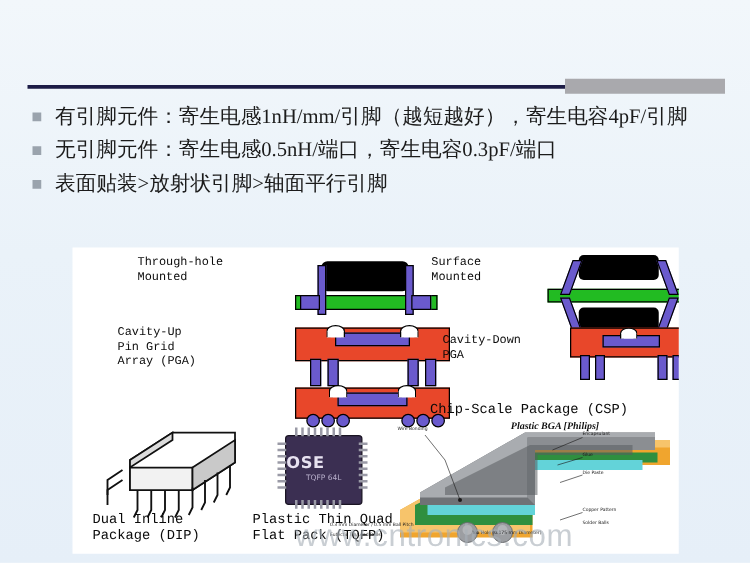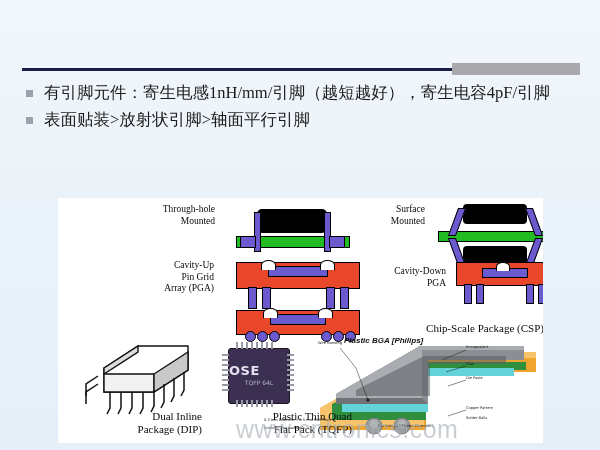--- a/index.html
+++ b/index.html
@@ -84,39 +84,39 @@
     position: absolute;
     left: 58px;
     top: 198px;
     width: 485px;
     height: 245px;
     background: #ffffff;
     overflow: hidden;
   }
   .fig-label {
     position: absolute;
-    font-family: Liberation Serif, serif;
+    font-family: Liberation Mono, monospace;
     font-size: 9.5px;
     line-height: 11.5px;
     color: #0a0a0a;
-    text-align: right;
+    text-align: left;
     white-space: pre-line;
   }
   .fig-label.big {
     font-size: 11px;
     line-height: 13px;
   }
   .fig-sub {
     position: absolute;
-    font-family: Liberation Sans, sans-serif;
+    font-family: Liberation Serif, serif;
     font-style: italic;
     font-weight: bold;
     font-size: 8px;
     color: #111;
-    text-align: left;
+    text-align: center;
     white-space: nowrap;
   }
 
   
   .pcb     { position: absolute; background: #22bb22; border: 1.5px solid #000; }
   .body-blk{ position: absolute; background: #000000; }
   .lead    { position: absolute; background: #6a5acd; border: 1.2px solid #000; }
   .sub-red { position: absolute; background: #e8472a; border: 1.6px solid #000; }
   .die     { position: absolute; background: #6a5acd; border: 1.4px solid #000; }
   .ball    { position: absolute; background: #6a5acd; border: 1.3px solid #000; border-radius: 50%; }
@@ -169,20 +169,24 @@
 
 <div id="slide">
 
   <div id="title-rule"></div>
   <div id="title-rule-block"></div>
 
   <div id="bullets">
     <div class="bullet-row">
       <span class="bullet-mark"></span>
       <span class="bullet-text">有引脚元件：寄生电感1nH/mm/引脚（越短越好），寄生电容4pF/引脚</span>
+    </div>
+    <div class="bullet-row">
+      <span class="bullet-mark"></span>
+      <span class="bullet-text">无引脚元件：寄生电感0.5nH/端口，寄生电容0.3pF/端口</span>
     </div>
     <div class="bullet-row">
       <span class="bullet-mark"></span>
       <span class="bullet-text">表面贴装&gt;放射状引脚&gt;轴面平行引脚</span>
     </div>
   </div>
 
   <div id="figure">
 
     <div class="fig-label" style="left:52px; top:6px; width:105px;">Through-hole

